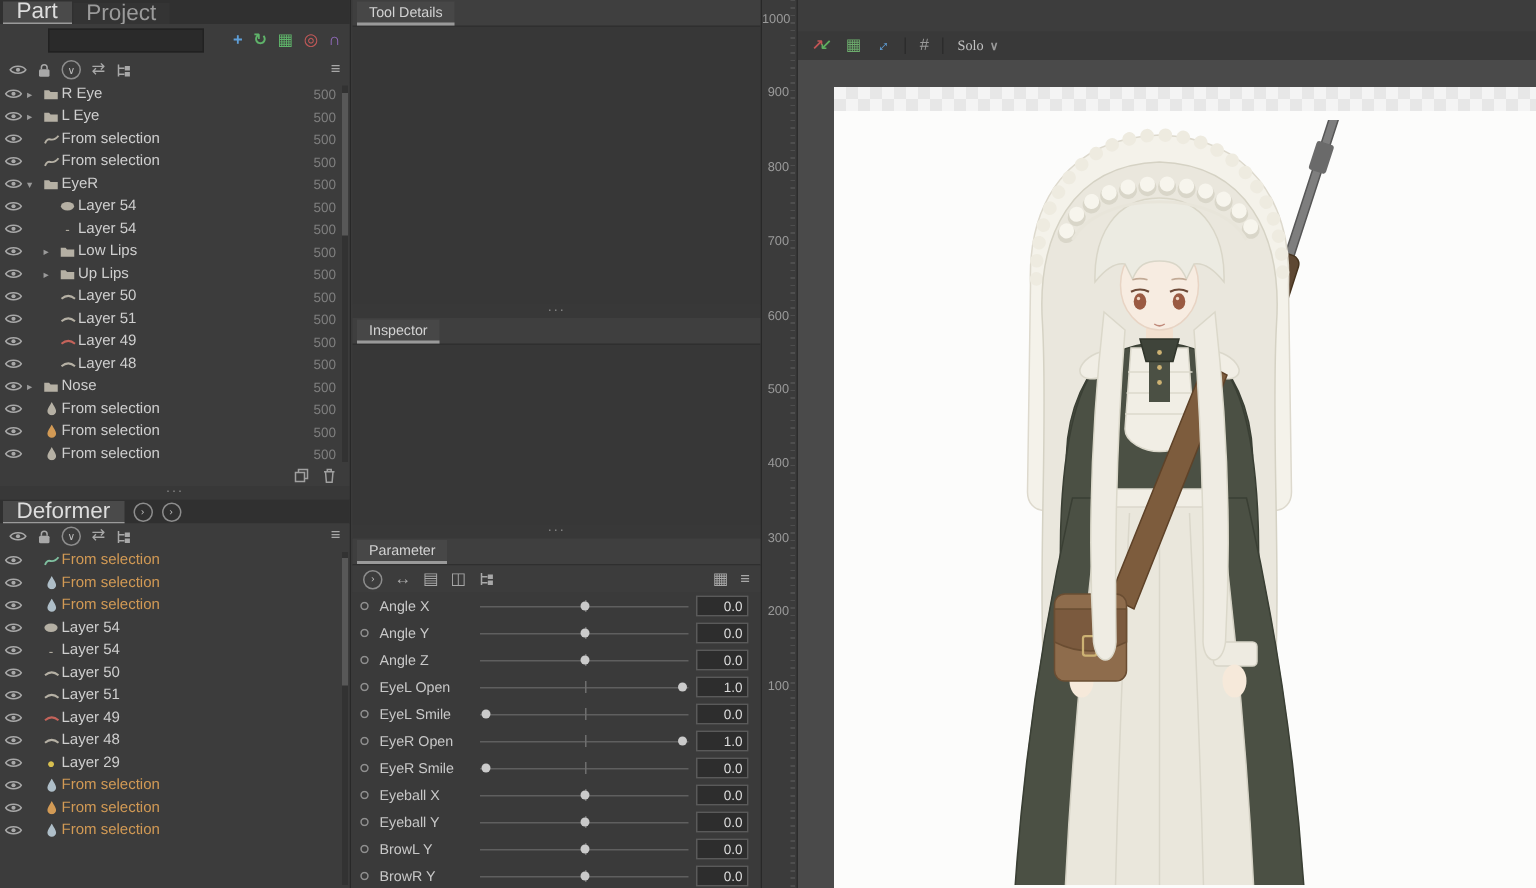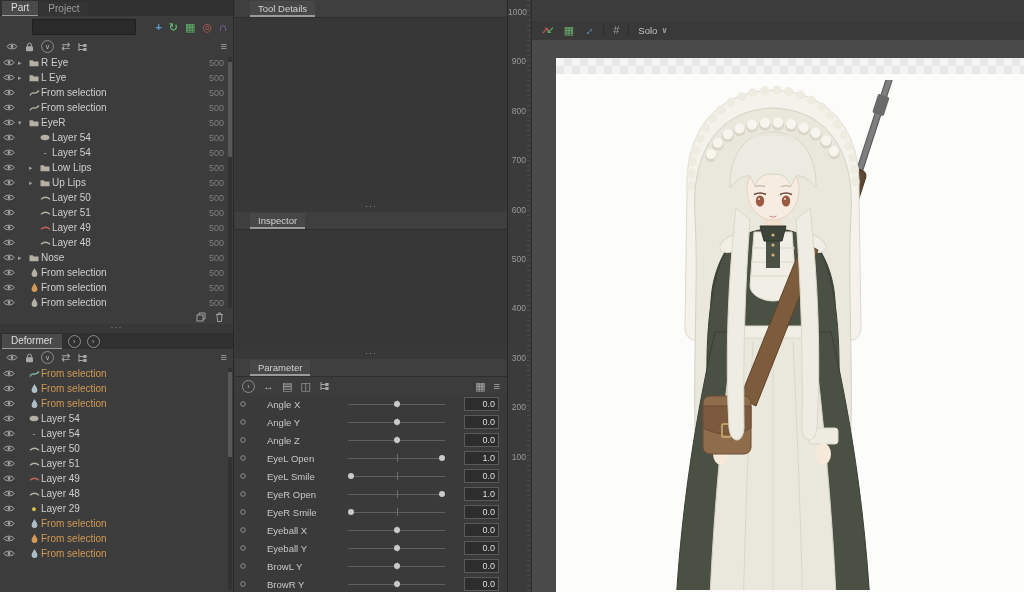--- a/index.html
+++ b/index.html
@@ -5,21 +5,21 @@
   html,body{margin:0;padding:0;}
   body{width:1024px;height:592px;overflow:hidden;background:#3a3a3a;
        font-family:"Liberation Sans","DejaVu Sans",sans-serif;font-size:10px;color:#c8c8c8;
        -webkit-user-select:none;user-select:none;}
   #app{position:relative;width:1024px;height:592px;}
 
   
   #left-panel{position:absolute;left:0;top:0;width:234px;height:592px;background:#3c3c3c;
               border-right:1px solid #282828;display:flex;flex-direction:column;box-sizing:border-box;}
   .tabsrow{height:16px;background:#303030;display:flex;align-items:flex-end;gap:1px;padding-left:2px;}
-  .ptab{display:inline-block;height:14px;line-height:14px;padding:0 9px;font-size:10px;color:#9b9b9b;background:#343434;}
+  .ptab{display:inline-block;height:14px;line-height:14px;padding:0 9px;font-size:15px;color:#9b9b9b;background:#343434;}
   .ptab.active{background:#4a4a4a;color:#dddddd;border-bottom:1px solid #9a9a9a;}
   .searchrow{height:22px;display:flex;align-items:center;padding:0 6px 0 32px;background:#3c3c3c;}
   .searchbox{width:96px;height:14px;background:#2a2a2a;border:1px solid #212121;color:#ddd;font-size:9px;padding:0 3px;}
   .qicons{display:flex;gap:7px;margin-left:auto;align-items:center;}
   .qi{font-style:normal;font-weight:bold;font-size:11px;line-height:11px;}
   .toolrow{height:17px;display:flex;align-items:center;gap:7px;padding:0 6px;background:#3c3c3c;color:#a8a8a8;}
   .ti{display:inline-flex;align-items:center;justify-content:center;}
   .glyph{font-size:11px;line-height:11px;}
   .circ{width:11px;height:11px;border:1px solid #8d8d8d;border-radius:50%;display:inline-flex;
         align-items:center;justify-content:center;font-size:7px;color:#bbb;flex:none;}
@@ -35,28 +35,28 @@
   .lbl{flex:1;font-size:10px;color:#cfcfcf;white-space:nowrap;overflow:hidden;}
   .val{width:28px;text-align:right;color:#7f7f7f;font-size:9px;padding-right:9px;flex:none;}
   .vscroll{position:absolute;right:1px;top:2px;bottom:2px;width:4px;background:#323232;}
   .vscroll i{position:absolute;top:2%;left:0;right:0;height:38%;background:#585858;}
   .bottombar{height:14px;display:flex;align-items:center;gap:9px;padding:0 9px;color:#a0a0a0;background:#3c3c3c;}
   .splitter{height:9px;text-align:center;color:#8a8a8a;font-size:9px;line-height:7px;letter-spacing:1px;background:#383838;}
 
   
   #center-panel{position:absolute;left:235px;top:0;width:273px;height:592px;background:#3a3a3a;
                 border-right:1px solid #282828;display:flex;flex-direction:column;box-sizing:border-box;}
-  .sect-head{height:17px;background:#3f3f3f;border-bottom:1px solid #2f2f2f;display:flex;align-items:flex-end;padding-left:15px;flex:none;}
+  .sect-head{height:17px;background:#3f3f3f;border-bottom:1px solid #2f2f2f;display:flex;align-items:flex-end;padding-left:3px;flex:none;}
   .sect-tab{display:inline-block;padding:2px 8px 1px;font-size:9.5px;color:#d2d2d2;border-bottom:2px solid #9a9a9a;background:#474747;}
   .sect-body{background:#373737;flex:none;}
   .td-body{height:185px;}
   .insp-body{height:120px;}
   .ptoolbar{height:18px;display:flex;align-items:center;gap:8px;padding:0 7px;background:#3c3c3c;color:#a8a8a8;flex:none;}
   .params{flex:1;overflow:hidden;background:#3a3a3a;}
-  .prow{height:18px;display:flex;align-items:center;padding:0 8px 0 5px;gap:19px;}
+  .prow{height:18px;display:flex;align-items:center;padding:0 8px 0 5px;gap:5px;}
   .ptog{width:8px;color:#8f8f8f;display:inline-flex;flex:none;}
   .plabel{width:62px;font-size:9.5px;color:#c8c8c8;white-space:nowrap;flex:none;}
   .ptrack{flex:1;position:relative;height:12px;}
   .ptrack::before{content:"";position:absolute;left:0;right:0;top:5.5px;height:1px;background:#5f5f5f;}
   .ptrack .tick{position:absolute;left:50%;top:2px;width:1px;height:8px;background:#6e6e6e;}
   .ptrack .handle{position:absolute;top:3px;width:6px;height:6px;border-radius:50%;background:#cacaca;transform:translateX(-50%);}
   .pval{width:30px;height:12px;line-height:12px;background:#2d2d2d;border:1px solid #5a5a5a;color:#ddd;
         font-size:9px;text-align:right;padding-right:3px;flex:none;}
 
   
@@ -75,21 +75,21 @@
   .ctoolbar{position:absolute;left:24px;top:21px;right:0;height:19px;background:#393939;border-bottom:1px solid #2b2b2b;
             display:flex;align-items:center;gap:9px;padding:0 9px;color:#b0b0b0;}
   .duo b{font-style:normal;font-weight:bold;font-size:10px;line-height:10px;}
   .duo .ne{color:#c05555;}
   .duo .sw{color:#5fae5f;margin-left:-3px;}
   .green{color:#6cab6c;}
   .blue{color:#5f9fd8;}
   .diag{transform:rotate(-45deg);}
   .dim{color:#9a9a9a;}
   .vsep{width:1px;height:11px;background:#2c2c2c;}
-  .solo{display:flex;align-items:center;gap:4px;font-size:9.5px;color:#c2c2c2;}
+  .solo{display:flex;align-items:center;gap:4px;font-size:9.5px;color:#c2c2c2;font-family:Liberation Serif, serif;}
   .solo .caret{font-style:normal;font-size:8px;color:#9a9a9a;}
   .viewport{position:absolute;left:24px;top:40px;right:0;bottom:0;background:#4a4a4a;overflow:hidden;}
   .artboard{position:absolute;left:24px;top:18px;right:0;bottom:0;background-color:#f4f4f4;
     background-image:linear-gradient(45deg,#e7e7e7 25%,transparent 25%,transparent 75%,#e7e7e7 75%),
                      linear-gradient(45deg,#e7e7e7 25%,transparent 25%,transparent 75%,#e7e7e7 75%);
     background-size:16px 16px;background-position:0 0,8px 8px;}
   .paper{position:absolute;left:0;right:0;top:16px;bottom:0;background:#fcfcfb;}
   .character{position:absolute;left:0;top:22px;width:434px;height:510px;}
   svg{display:block;}
   .ti svg, .eye svg, .ptog svg{display:block;}

